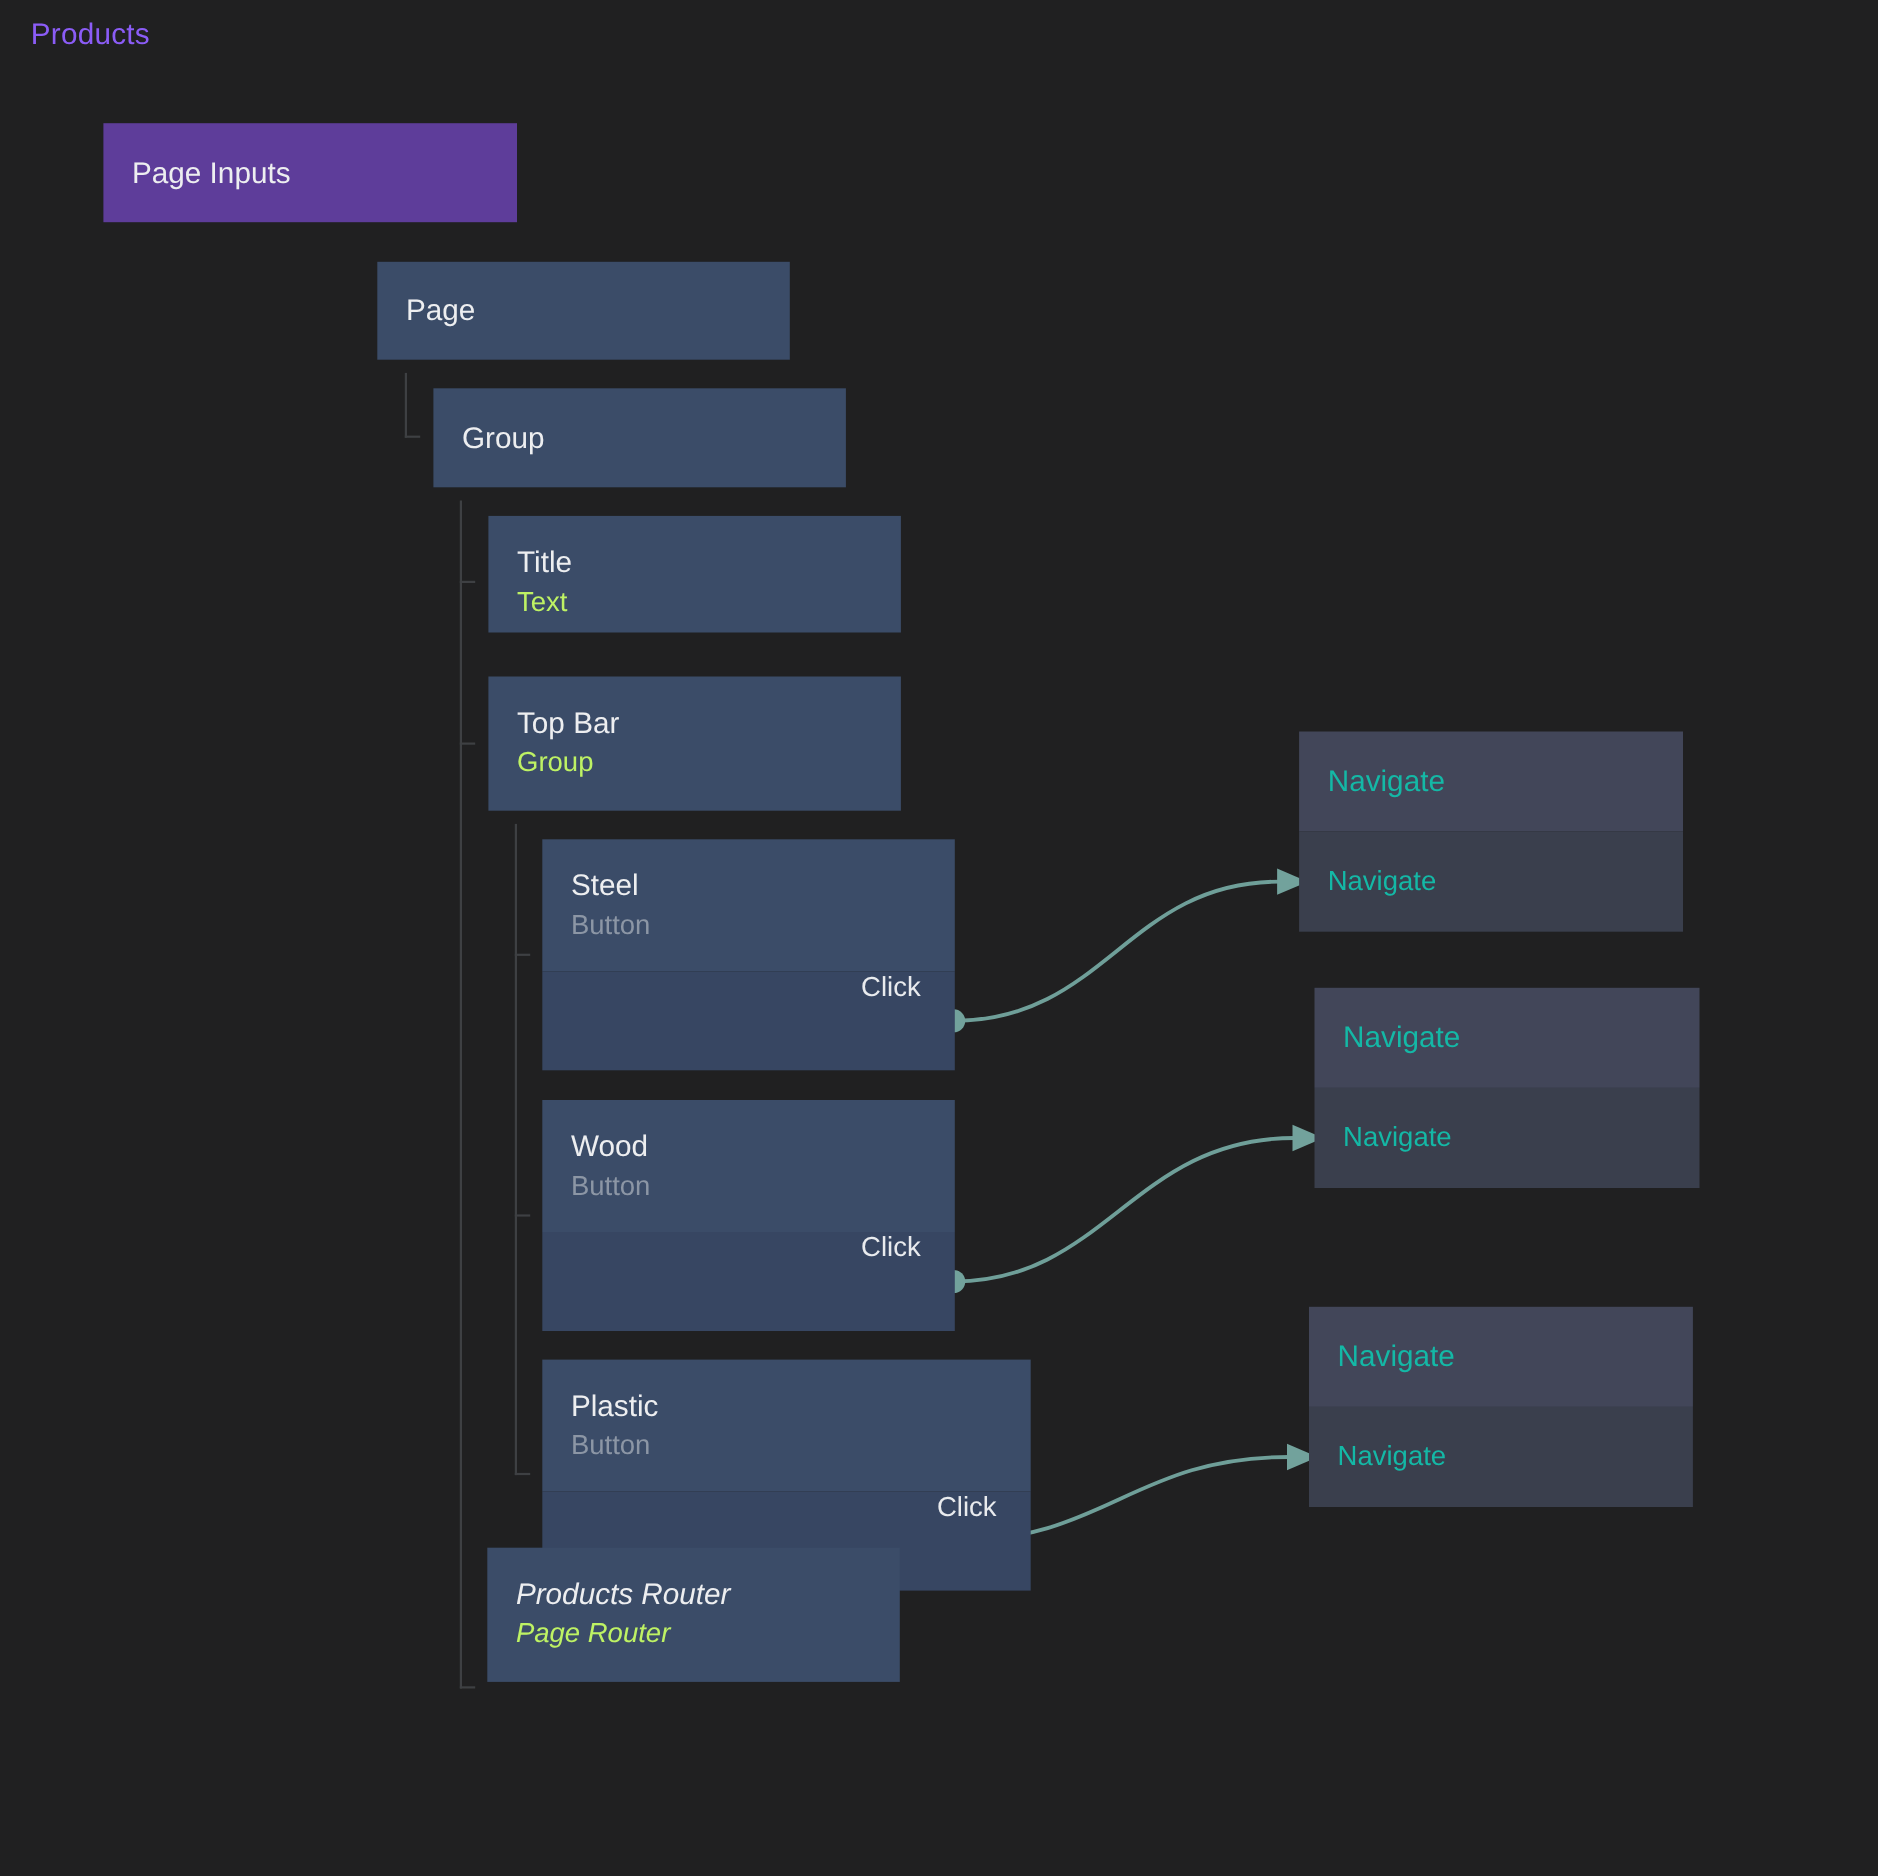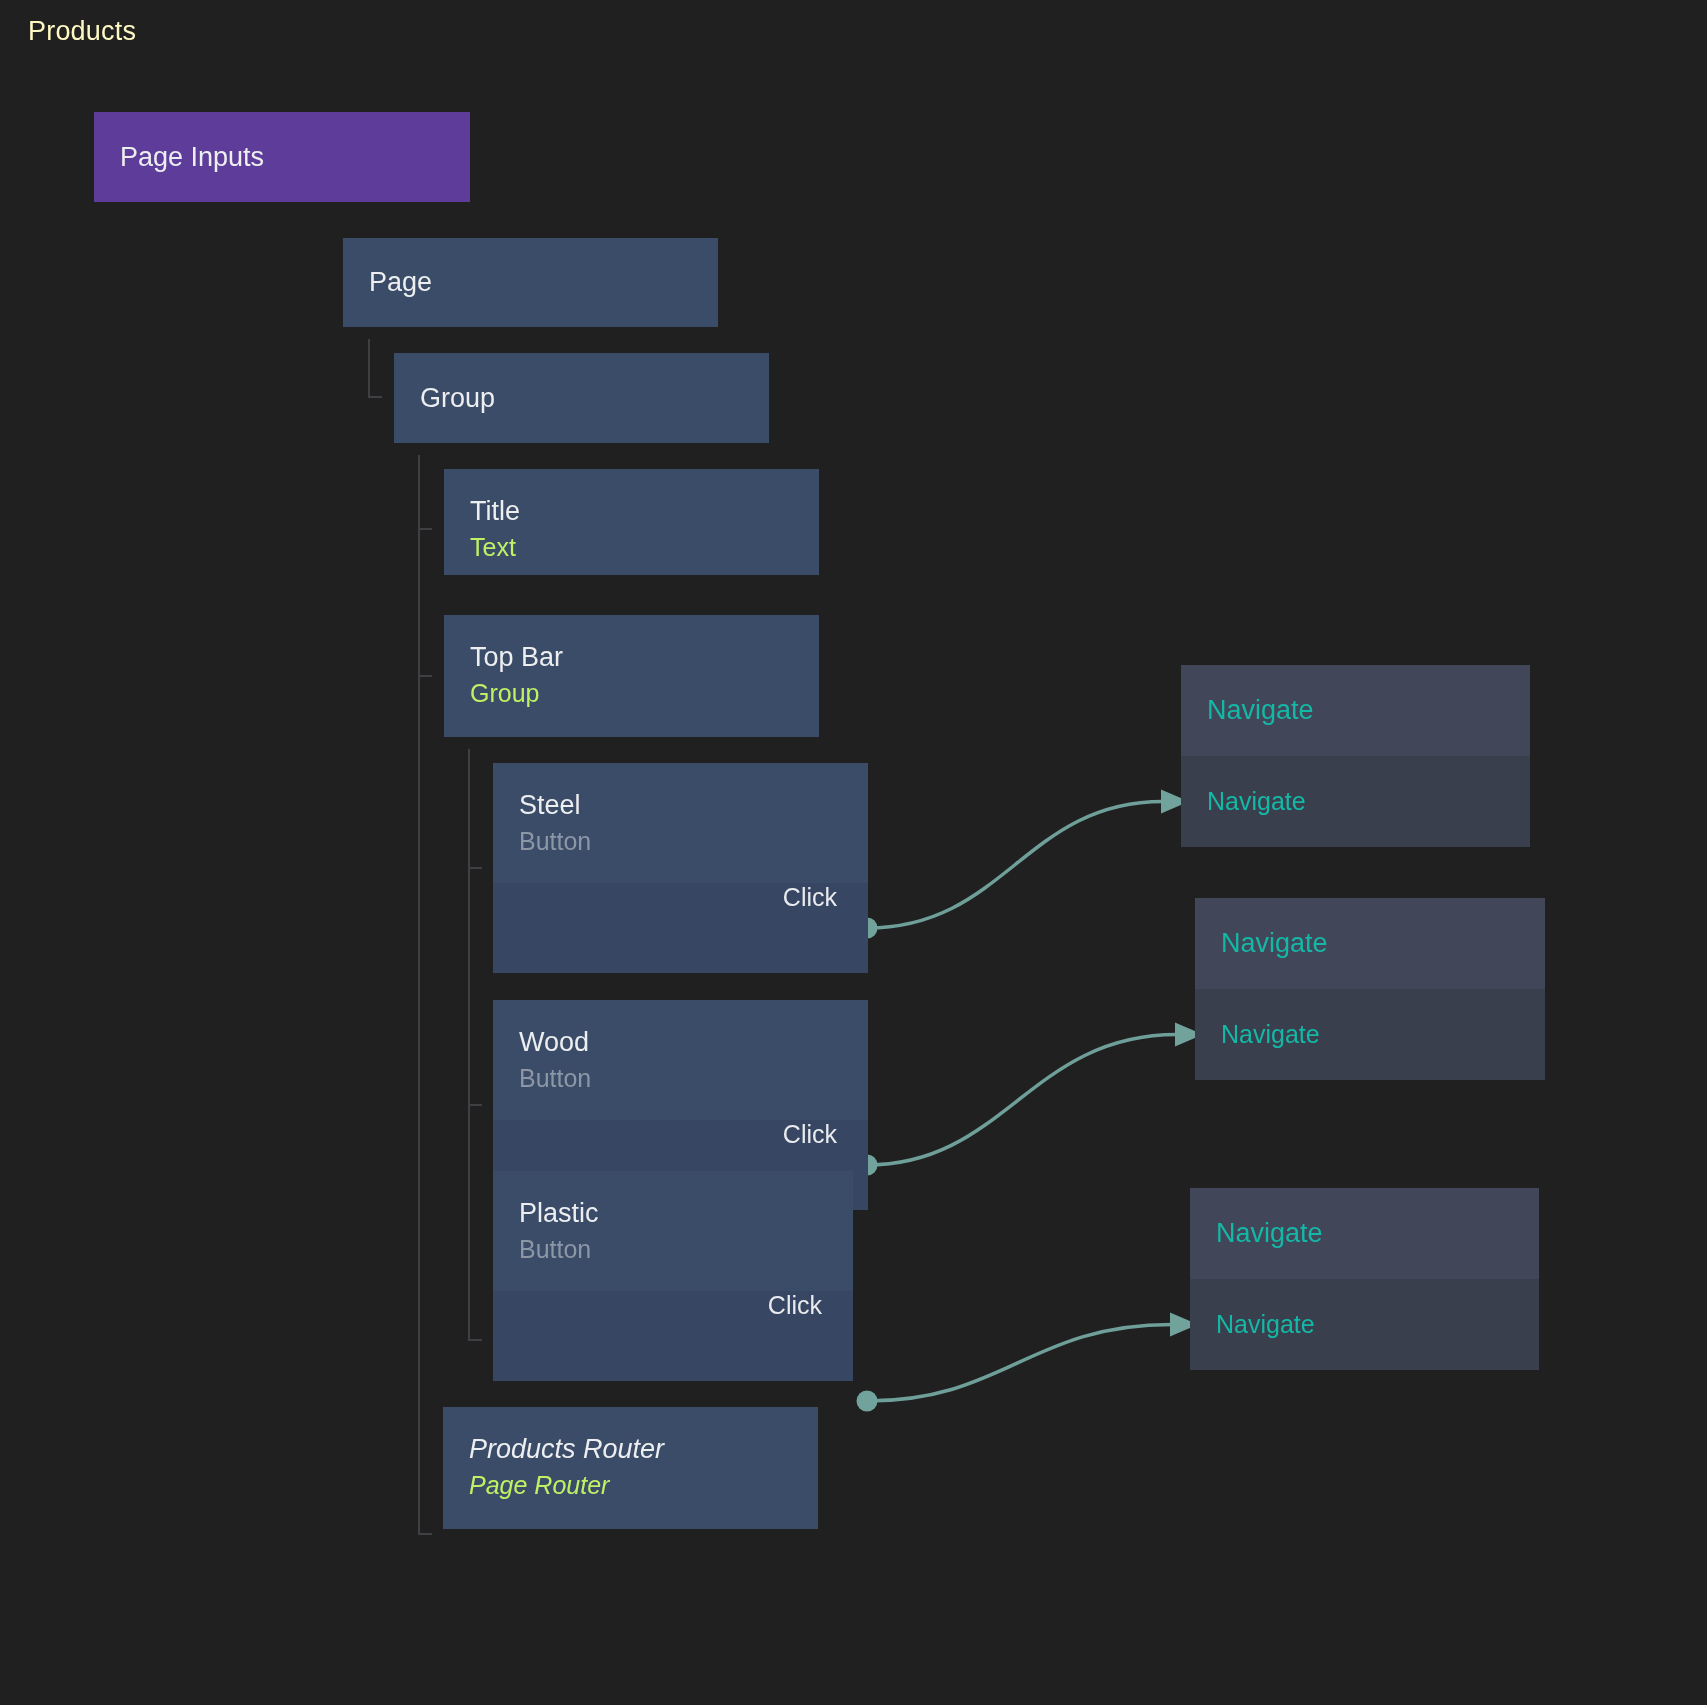--- a/index.html
+++ b/index.html
@@ -1,38 +1,38 @@
 <!DOCTYPE html>
 <html><head>
 <meta charset="utf-8">
 <style>
   html,body{margin:0;padding:0;background:#202021;}
   .canvas{
     position:relative;width:1707px;height:1705px;background:#202021;
     font-family:"Liberation Sans","DejaVu Sans",sans-serif;overflow:hidden;
   }
   .screen-title{
-    position:absolute;left:28px;top:16px;font-size:27px;color:#fef9c3;letter-spacing:.2px;
+    position:absolute;left:28px;top:16px;font-size:27px;color:#8b5cf6;letter-spacing:.2px;
   }
   .node{position:absolute;color:#edeef0;}
   .blue{background:#3b4c68;}
   .purple{background:#5e3d9a;}
   .single{display:flex;align-items:center;padding:12px 26px;font-size:27px;box-sizing:border-box;}
   .double{padding:24px 26px 0 26px;box-sizing:border-box;}
   .double .t{font-size:27px;line-height:37px;color:#edeef0;}
   .double .s{font-size:25px;line-height:34px;color:#bef264;}
 
   #page-inputs{left:94px;top:112px;width:376px;height:90px;}
   #page{left:343px;top:238px;width:375px;height:89px;}
   #group{left:394px;top:353px;width:375px;height:90px;}
   #node-title{left:444px;top:469px;width:375px;height:106px;}
   #top-bar{left:444px;top:615px;width:375px;height:122px;}
   #steel{left:493px;top:763px;width:375px;}
   #wood{left:493px;top:1000px;width:375px;}
-  #plastic{left:493px;top:1171px;width:360px;}
+  #plastic{left:493px;top:1236px;width:444px;}
   #products-router{left:443px;top:1407px;width:375px;height:122px;font-style:italic;}
 
   .btn .btn-main{height:120px;background:#3b4c68;padding:24px 26px 0 26px;box-sizing:border-box;}
   .btn .btn-main .t{font-size:27px;line-height:37px;}
   .btn .btn-main .s{font-size:25px;line-height:34px;color:#8c96a5;}
   .btn .btn-click{
     height:90px;background:#374662;display:flex;justify-content:flex-end;
     padding-right:31px;font-size:25px;color:#e9ebee;box-sizing:border-box;
   }
 

